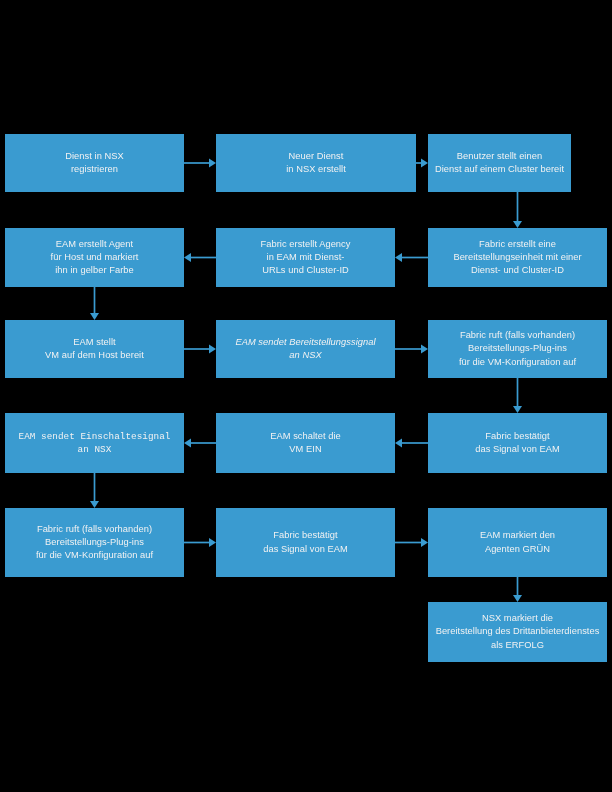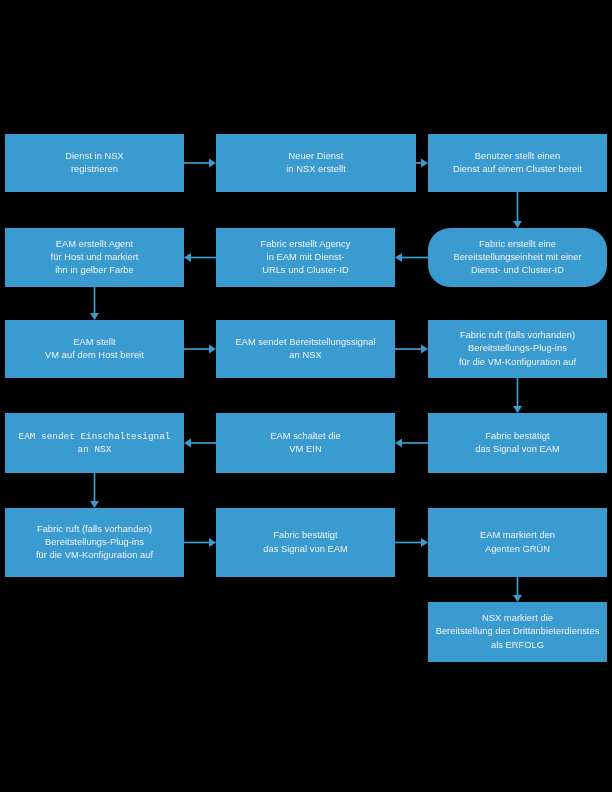--- a/index.html
+++ b/index.html
@@ -102,34 +102,34 @@
       <polygon points="428,542.5 421,538 421,547" fill="#3a9bd0"></polygon>
       <g></g>
       <line x1="517.5" y1="577" x2="517.5" y2="595" stroke="#3a9bd0" stroke-width="1.7"></line>
       <polygon points="517.5,602 513,595 522,595" fill="#3a9bd0"></polygon>
     </svg>
   <div id="node-layer">
       <div class="node" style="left: 5px; top: 134px; width: 179px; height: 58px; background: rgb(58, 155, 208); color: rgb(242, 242, 242);"><span class="node-text">Dienst in NSX
 registrieren</span></div>
       <div class="node" style="left: 216px; top: 134px; width: 200px; height: 58px; background: rgb(58, 155, 208); color: rgb(242, 242, 242);"><span class="node-text">Neuer Dienst
 in NSX erstellt</span></div>
-      <div class="node" style="left: 428px; top: 134px; width: 179px; height: 58px; background: rgb(58, 155, 208); color: rgb(242, 242, 242);"><span class="node-text">Benutzer stellt einen
+      <div class="node" style="left: 428px; top: 134px; width: 143px; height: 58px; background: rgb(58, 155, 208); color: rgb(242, 242, 242);"><span class="node-text">Benutzer stellt einen
 Dienst auf einem Cluster bereit</span></div>
       <div class="node" style="left: 5px; top: 228px; width: 179px; height: 59px; background: rgb(58, 155, 208); color: rgb(242, 242, 242);"><span class="node-text">EAM erstellt Agent
 für Host und markiert
 ihn in gelber Farbe</span></div>
       <div class="node" style="left: 216px; top: 228px; width: 179px; height: 59px; background: rgb(58, 155, 208); color: rgb(242, 242, 242);"><span class="node-text">Fabric erstellt Agency
 in EAM mit Dienst-
 URLs und Cluster-ID</span></div>
-      <div class="node" style="left: 428px; top: 228px; width: 179px; height: 59px; background: rgb(58, 155, 208); color: rgb(242, 242, 242); border-radius: 22px;"><span class="node-text">Fabric erstellt eine
+      <div class="node" style="left: 428px; top: 228px; width: 179px; height: 59px; background: rgb(58, 155, 208); color: rgb(242, 242, 242);"><span class="node-text">Fabric erstellt eine
 Bereitstellungseinheit mit einer
 Dienst- und Cluster-ID</span></div>
       <div class="node" style="left: 5px; top: 320px; width: 179px; height: 58px; background: rgb(58, 155, 208); color: rgb(242, 242, 242);"><span class="node-text">EAM stellt
 VM auf dem Host bereit</span></div>
-      <div class="node" style="left: 216px; top: 320px; width: 179px; height: 58px; background: rgb(58, 155, 208); color: rgb(242, 242, 242);"><span class="node-text">EAM sendet Bereitstellungssignal
+      <div class="node" style="left: 216px; top: 320px; width: 179px; height: 58px; background: rgb(58, 155, 208); color: rgb(242, 242, 242); font-style: italic;"><span class="node-text">EAM sendet Bereitstellungssignal
 an NSX</span></div>
       <div class="node" style="left: 428px; top: 320px; width: 179px; height: 58px; background: rgb(58, 155, 208); color: rgb(242, 242, 242);"><span class="node-text">Fabric ruft (falls vorhanden)
 Bereitstellungs-Plug-ins
 für die VM-Konfiguration auf</span></div>
       <div class="node" style="left: 5px; top: 413px; width: 179px; height: 60px; background: rgb(58, 155, 208); color: rgb(242, 242, 242); font-family: Liberation Mono, monospace;"><span class="node-text">EAM sendet Einschaltesignal
 an NSX</span></div>
       <div class="node" style="left: 216px; top: 413px; width: 179px; height: 60px; background: rgb(58, 155, 208); color: rgb(242, 242, 242);"><span class="node-text">EAM schaltet die
 VM EIN</span></div>
       <div class="node" style="left: 428px; top: 413px; width: 179px; height: 60px; background: rgb(58, 155, 208); color: rgb(242, 242, 242);"><span class="node-text">Fabric bestätigt
 das Signal von EAM</span></div>

